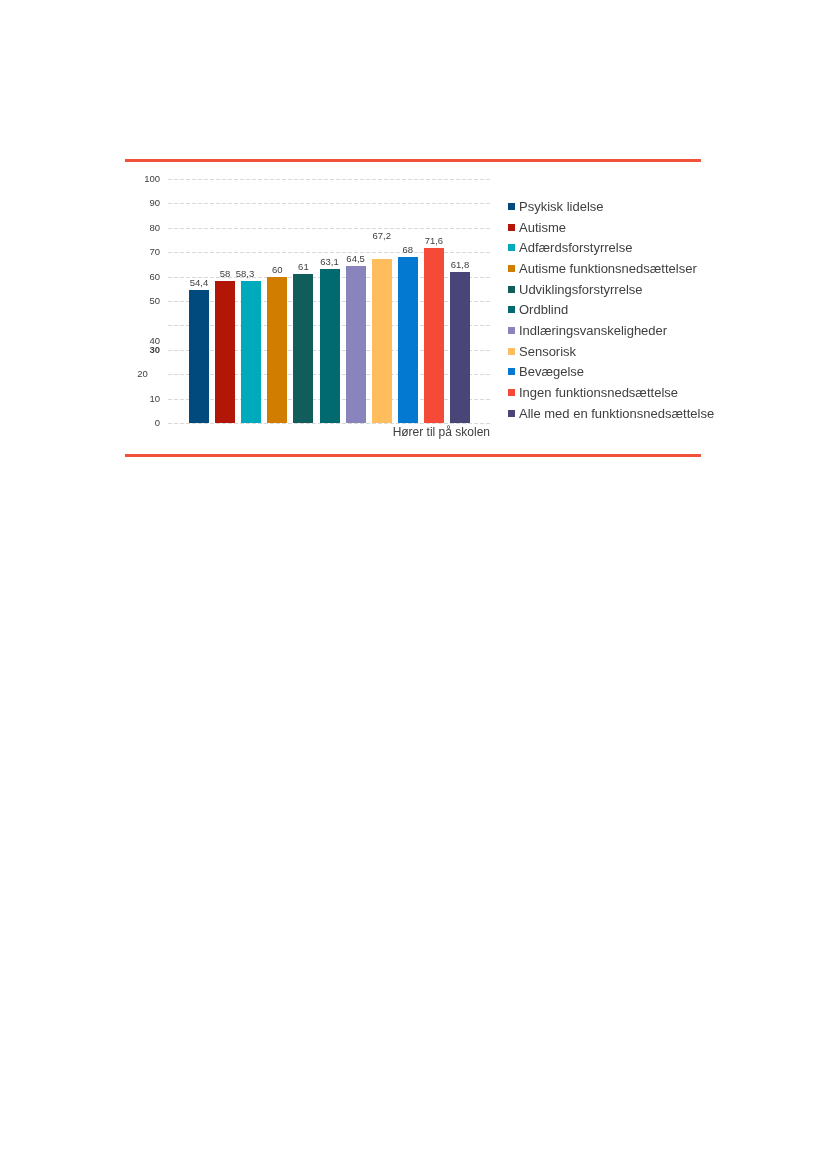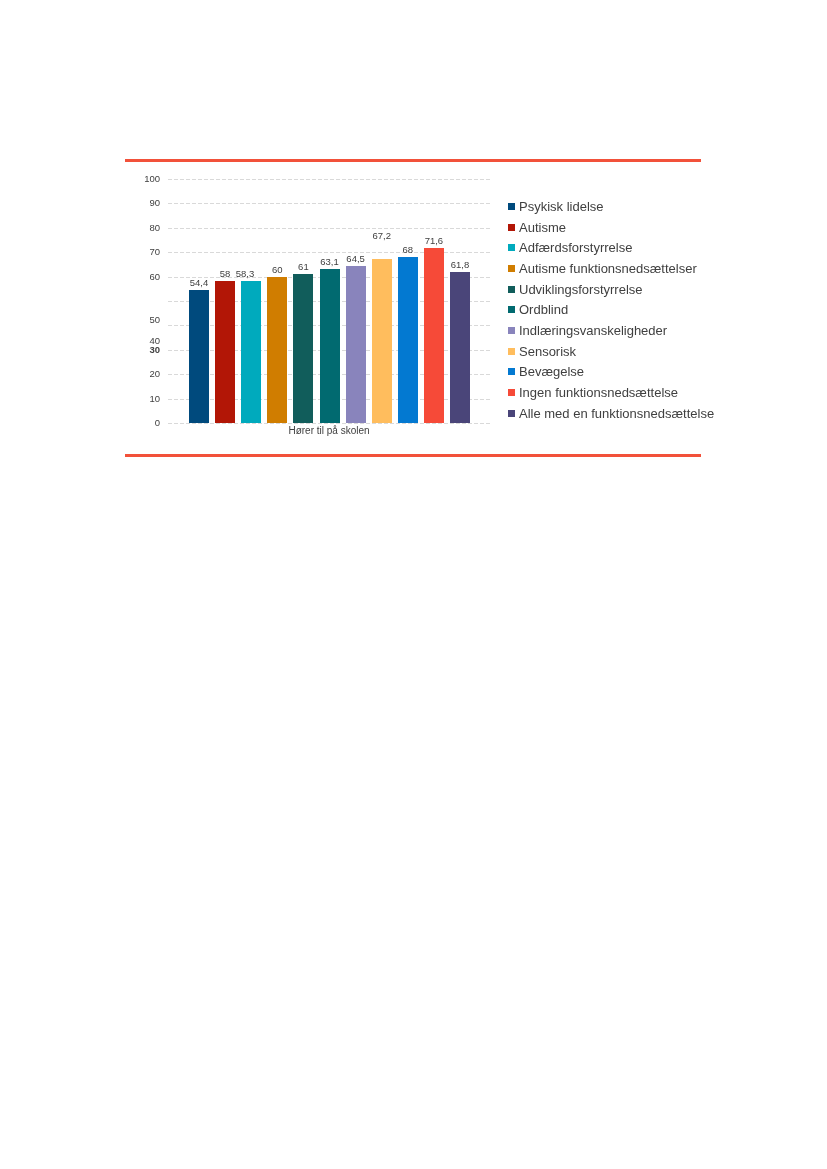--- a/index.html
+++ b/index.html
@@ -63,22 +63,22 @@
     font-size: 9.5px;
     line-height: 12px;
     color: #404040;
     white-space: nowrap;
   }
   .x-label {
     position: absolute;
     left: 43px;
     top: 265px;
     width: 322px;
-    text-align: center;
-    font-size: 10px;
+    text-align: right;
+    font-size: 12px;
     color: #404040;
   }
   .legend {
     position: absolute;
     left: 383px;
     top: 36px;
     display: flex;
     flex-direction: column;
   }
   .legend-item {
@@ -102,24 +102,24 @@
 <body>
 
 <div class="page">
 
   <div class="separator separator-top" style="background: rgb(242, 81, 58);"></div>
 
   <div class="chart">
     <div id="yticks">
         <div class="ytick" style="top: 257px;">0</div>
         <div class="ytick" style="top: 232.6px;">10</div>
-        <div class="ytick" style="top: 208.2px;">20</div>
+        <div class="ytick" style="top: 208.2px; text-align: center;">20</div>
         <div class="ytick" style="top: 183.8px; font-weight: bold;">30</div>
         <div class="ytick" style="top: 175px;">40</div>
-        <div class="ytick" style="top: 135px; margin-top: 19px;">50</div>
+        <div class="ytick" style="top: 135px;">50</div>
         <div class="ytick" style="top: 110.6px;">60</div>
         <div class="ytick" style="top: 86.2px;">70</div>
         <div class="ytick" style="top: 61.8px;">80</div>
         <div class="ytick" style="top: 37.4px;">90</div>
         <div class="ytick" style="top: 13px;">100</div>
       </div>
     <div class="plot-area" id="plot-area">
         <div class="gridline" style="top: 244px;"></div>
         <div class="gridline" style="top: 219.6px;"></div>
         <div class="gridline" style="top: 195.2px;"></div>

